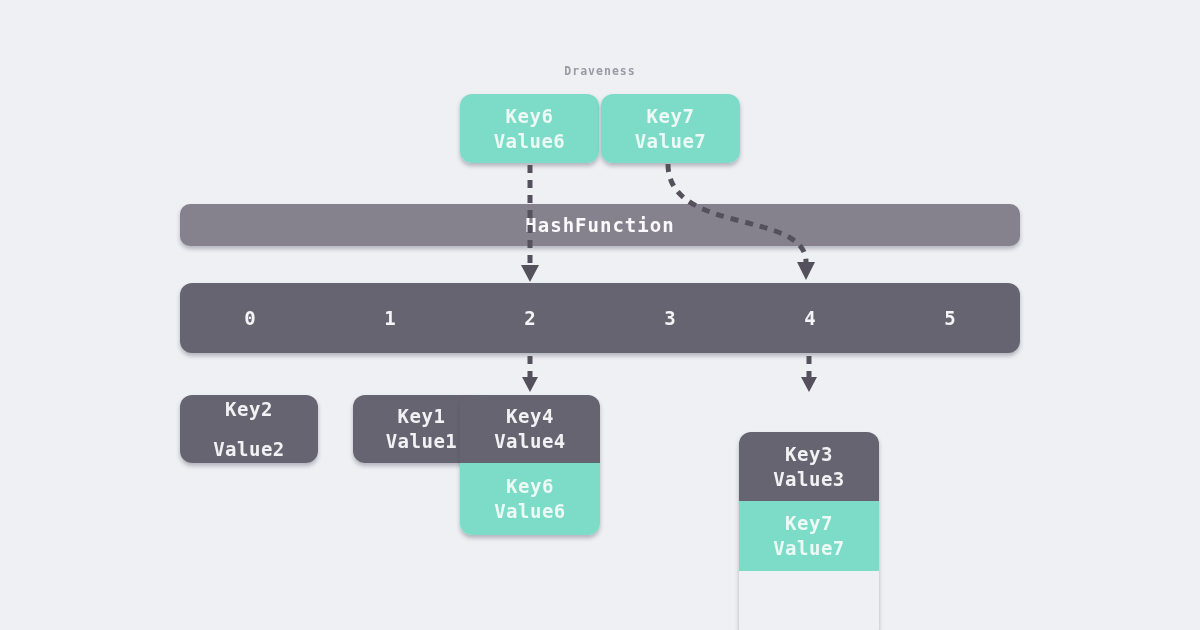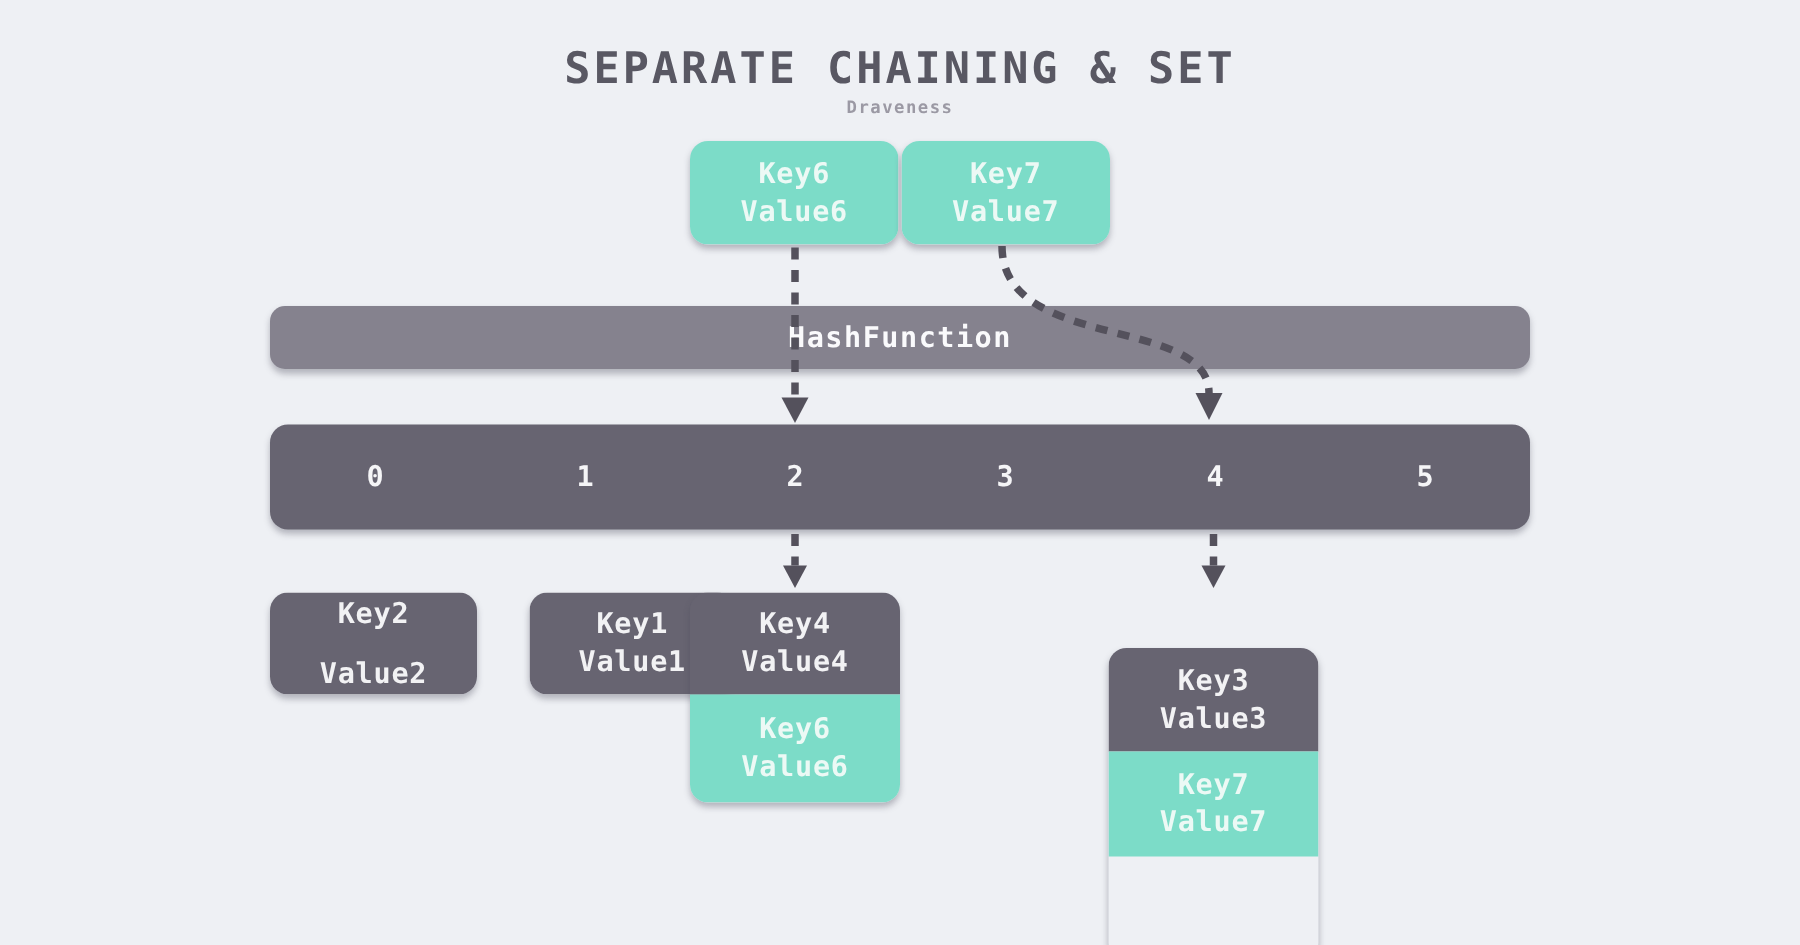--- a/index.html
+++ b/index.html
@@ -71,21 +71,20 @@
 
   .arrows{position:absolute;left:0;top:0;width:1200px;height:630px;pointer-events:none;}
   .arrow-line{fill:none;stroke:var(--arrow);stroke-width:5;stroke-dasharray:8 7;}
   .arrow-head{fill:var(--arrow);stroke:none;}
 </style>
 </head>
 <body>
 
 <div class="canvas">
 
-  <div class="title">SEPARATE CHAINING &amp; SET</div>
   <div class="subtitle">Draveness</div>
 
   <div class="kvbox" style="left:460px;top:94px;width:139px;height:69px;">
     <div class="cell teal" style="height:69px;">
       <div class="line">Key6</div>
       <div class="line">Value6</div>
     </div>
   </div>
   <div class="kvbox" style="left:601px;top:94px;width:139px;height:69px;">
     <div class="cell teal" style="height:69px;">

